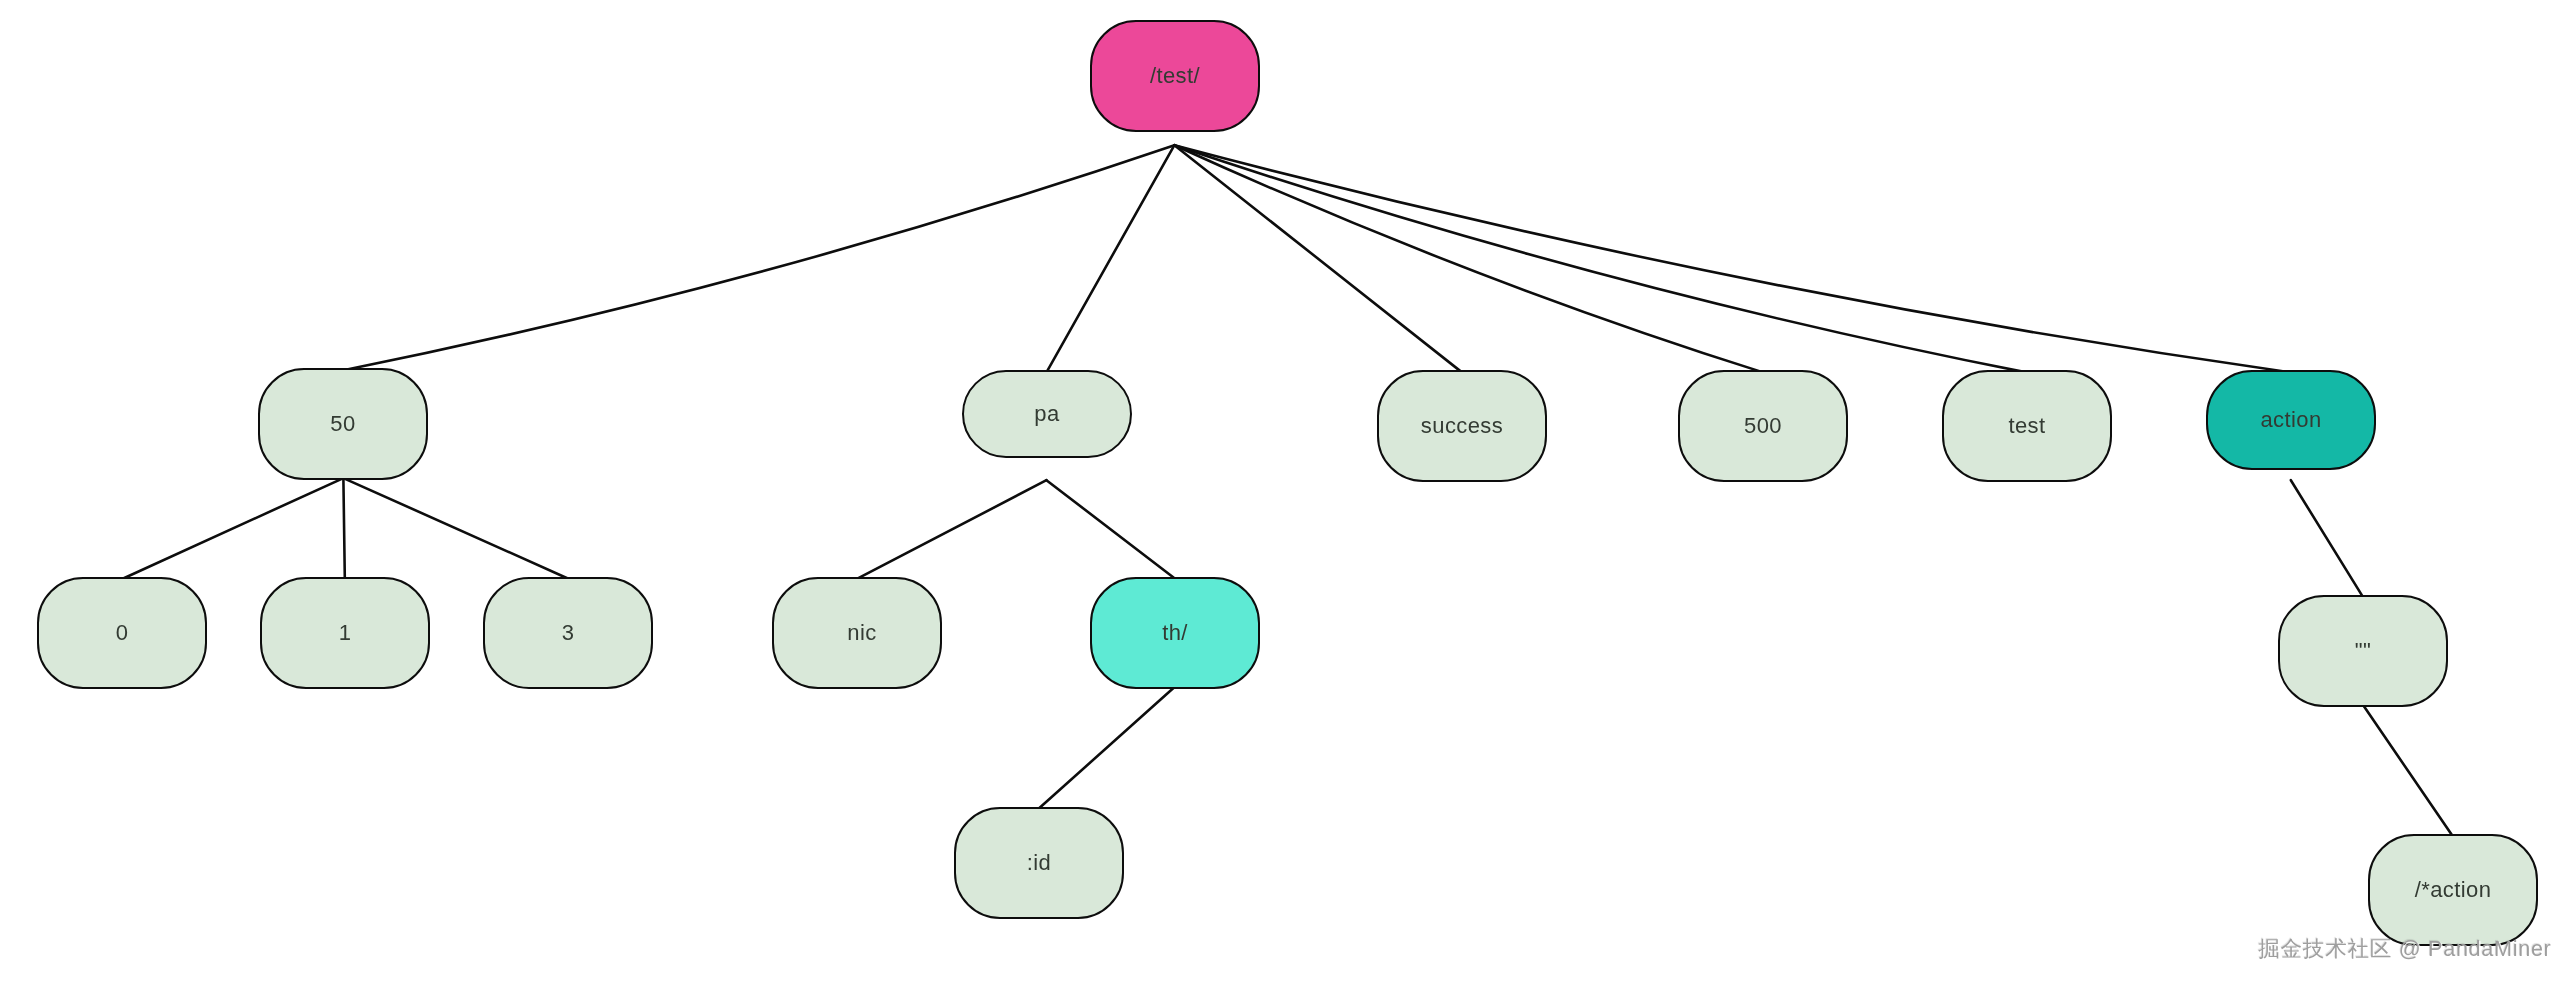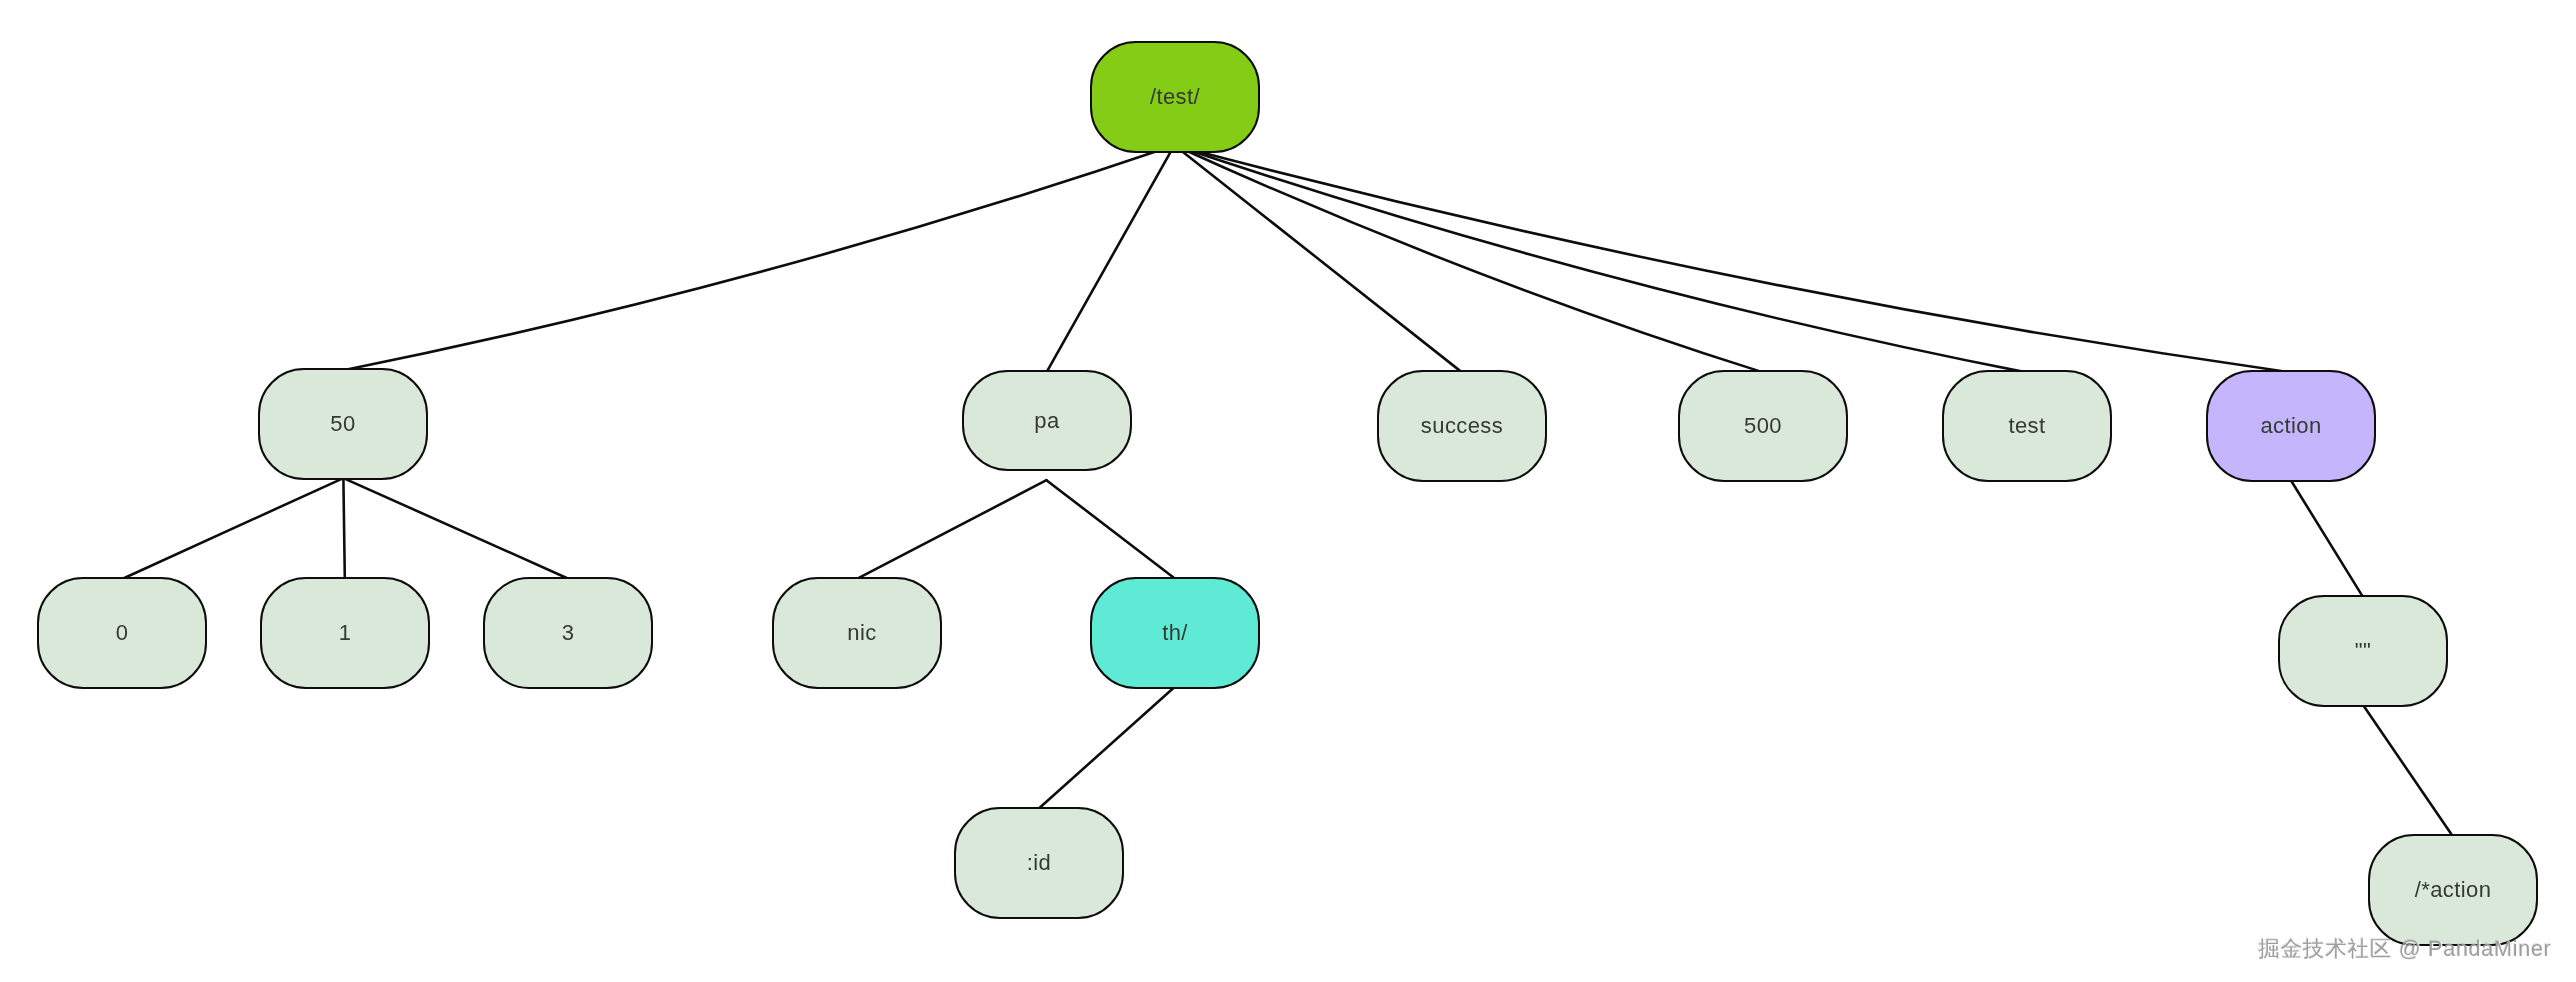--- a/index.html
+++ b/index.html
@@ -65,39 +65,39 @@
       <path d="M 477 665 L 170 805" fill="none" stroke="#0d0d0d" stroke-width="3.6" stroke-linecap="round"></path>
       <path d="M 477 665 L 479 805" fill="none" stroke="#0d0d0d" stroke-width="3.6" stroke-linecap="round"></path>
       <path d="M 477 665 L 790 805" fill="none" stroke="#0d0d0d" stroke-width="3.6" stroke-linecap="round"></path>
       <path d="M 1455 668 L 1192 805" fill="none" stroke="#0d0d0d" stroke-width="3.6" stroke-linecap="round"></path>
       <path d="M 1455 668 L 1634 805" fill="none" stroke="#0d0d0d" stroke-width="3.6" stroke-linecap="round"></path>
       <path d="M 1634 955 L 1444 1125" fill="none" stroke="#0d0d0d" stroke-width="3.6" stroke-linecap="round"></path>
       <path d="M 3186 668 L 3286 830" fill="none" stroke="#0d0d0d" stroke-width="3.6" stroke-linecap="round"></path>
       <path d="M 3286 980 L 3411 1163" fill="none" stroke="#0d0d0d" stroke-width="3.6" stroke-linecap="round"></path>
     </svg>
   <div class="watermark">掘金技术社区 @ PandaMiner</div>
-<div class="node" style="left: 1090px; top: 41px; width: 170px; height: 112px; background: #84cc16; border: 2.5px solid rgb(13, 13, 13);">
+<div class="node" style="left: 1090px; top: 20px; width: 170px; height: 112px; background: #ec4899; border: 2.5px solid rgb(13, 13, 13);">
       <span class="node-label" style="color: rgb(51, 59, 51);">/test/</span>
     </div>
     <div class="node" style="left: 258px; top: 368px; width: 170px; height: 112px; background: rgb(217, 232, 217); border: 2.5px solid rgb(13, 13, 13);">
       <span class="node-label" style="color: rgb(51, 59, 51);">50</span>
     </div>
-    <div class="node" style="left: 962px; top: 370px; width: 170px; height: 101px; background: rgb(217, 232, 217); border: 2.5px solid rgb(13, 13, 13);">
+    <div class="node" style="left: 962px; top: 370px; width: 170px; height: 88px; background: rgb(217, 232, 217); border: 2.5px solid rgb(13, 13, 13);">
       <span class="node-label" style="color: rgb(51, 59, 51);">pa</span>
     </div>
     <div class="node" style="left: 1377px; top: 370px; width: 170px; height: 112px; background: rgb(217, 232, 217); border: 2.5px solid rgb(13, 13, 13);">
       <span class="node-label" style="color: rgb(51, 59, 51);">success</span>
     </div>
     <div class="node" style="left: 1678px; top: 370px; width: 170px; height: 112px; background: rgb(217, 232, 217); border: 2.5px solid rgb(13, 13, 13);">
       <span class="node-label" style="color: rgb(51, 59, 51);">500</span>
     </div>
     <div class="node" style="left: 1942px; top: 370px; width: 170px; height: 112px; background: rgb(217, 232, 217); border: 2.5px solid rgb(13, 13, 13);">
       <span class="node-label" style="color: rgb(51, 59, 51);">test</span>
     </div>
-    <div class="node" style="left: 2206px; top: 370px; width: 170px; height: 112px; background: #c4b5fd; border: 2.5px solid rgb(13, 13, 13);">
+    <div class="node" style="left: 2206px; top: 370px; width: 170px; height: 100px; background: #14b8a6; border: 2.5px solid rgb(13, 13, 13);">
       <span class="node-label" style="color: rgb(51, 59, 51);">action</span>
     </div>
     <div class="node" style="left: 37px; top: 577px; width: 170px; height: 112px; background: rgb(217, 232, 217); border: 2.5px solid rgb(13, 13, 13);">
       <span class="node-label" style="color: rgb(51, 59, 51);">0</span>
     </div>
     <div class="node" style="left: 260px; top: 577px; width: 170px; height: 112px; background: rgb(217, 232, 217); border: 2.5px solid rgb(13, 13, 13);">
       <span class="node-label" style="color: rgb(51, 59, 51);">1</span>
     </div>
     <div class="node" style="left: 483px; top: 577px; width: 170px; height: 112px; background: rgb(217, 232, 217); border: 2.5px solid rgb(13, 13, 13);">
       <span class="node-label" style="color: rgb(51, 59, 51);">3</span>

